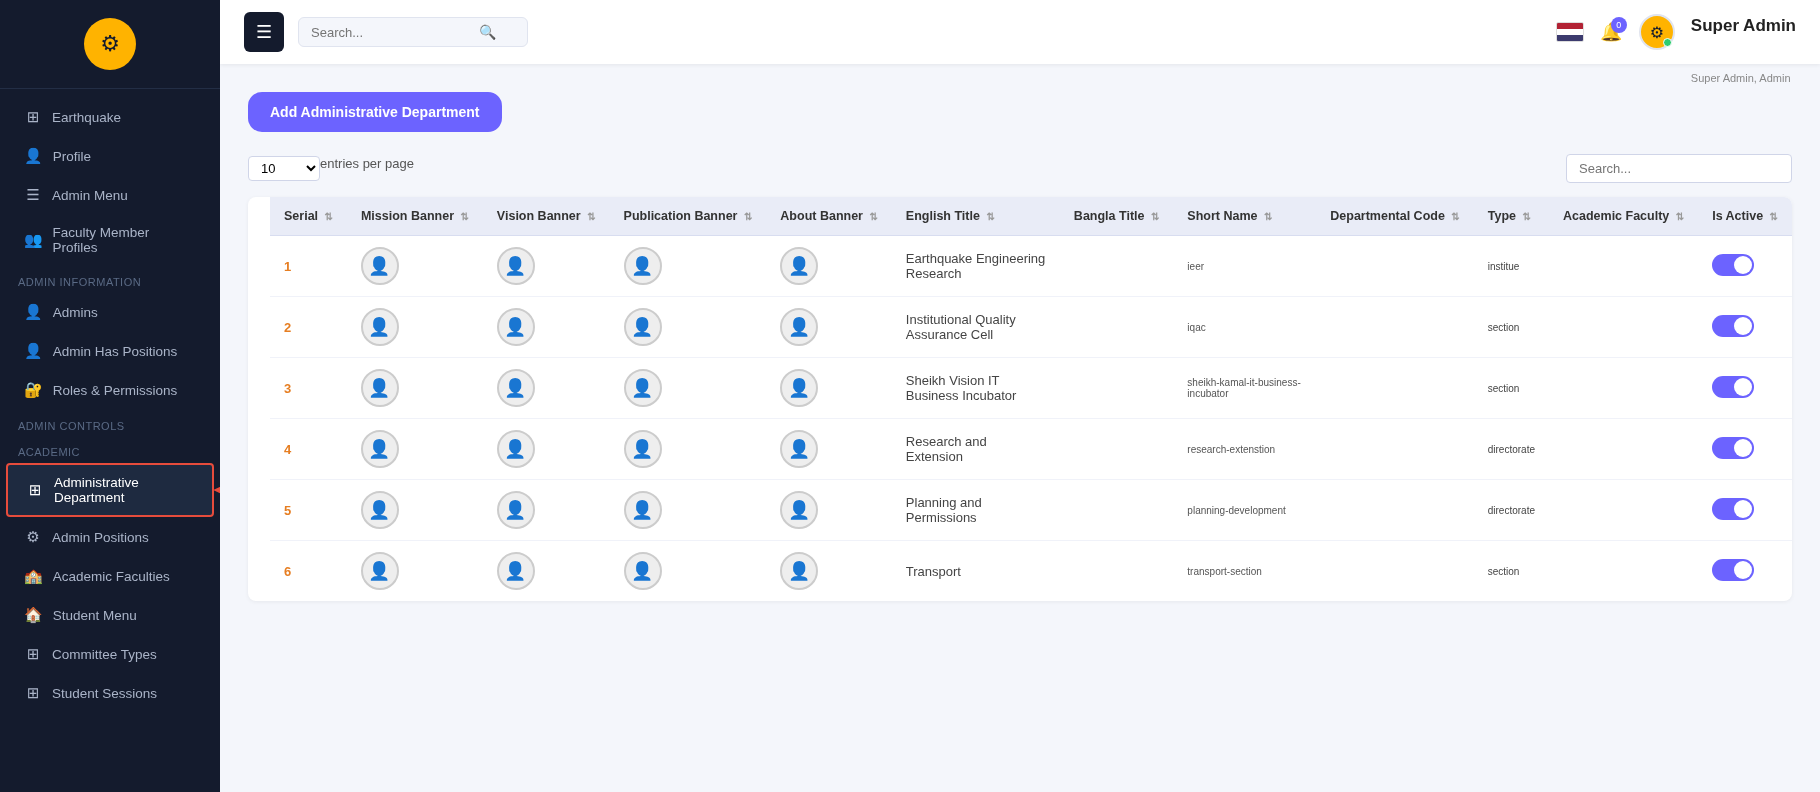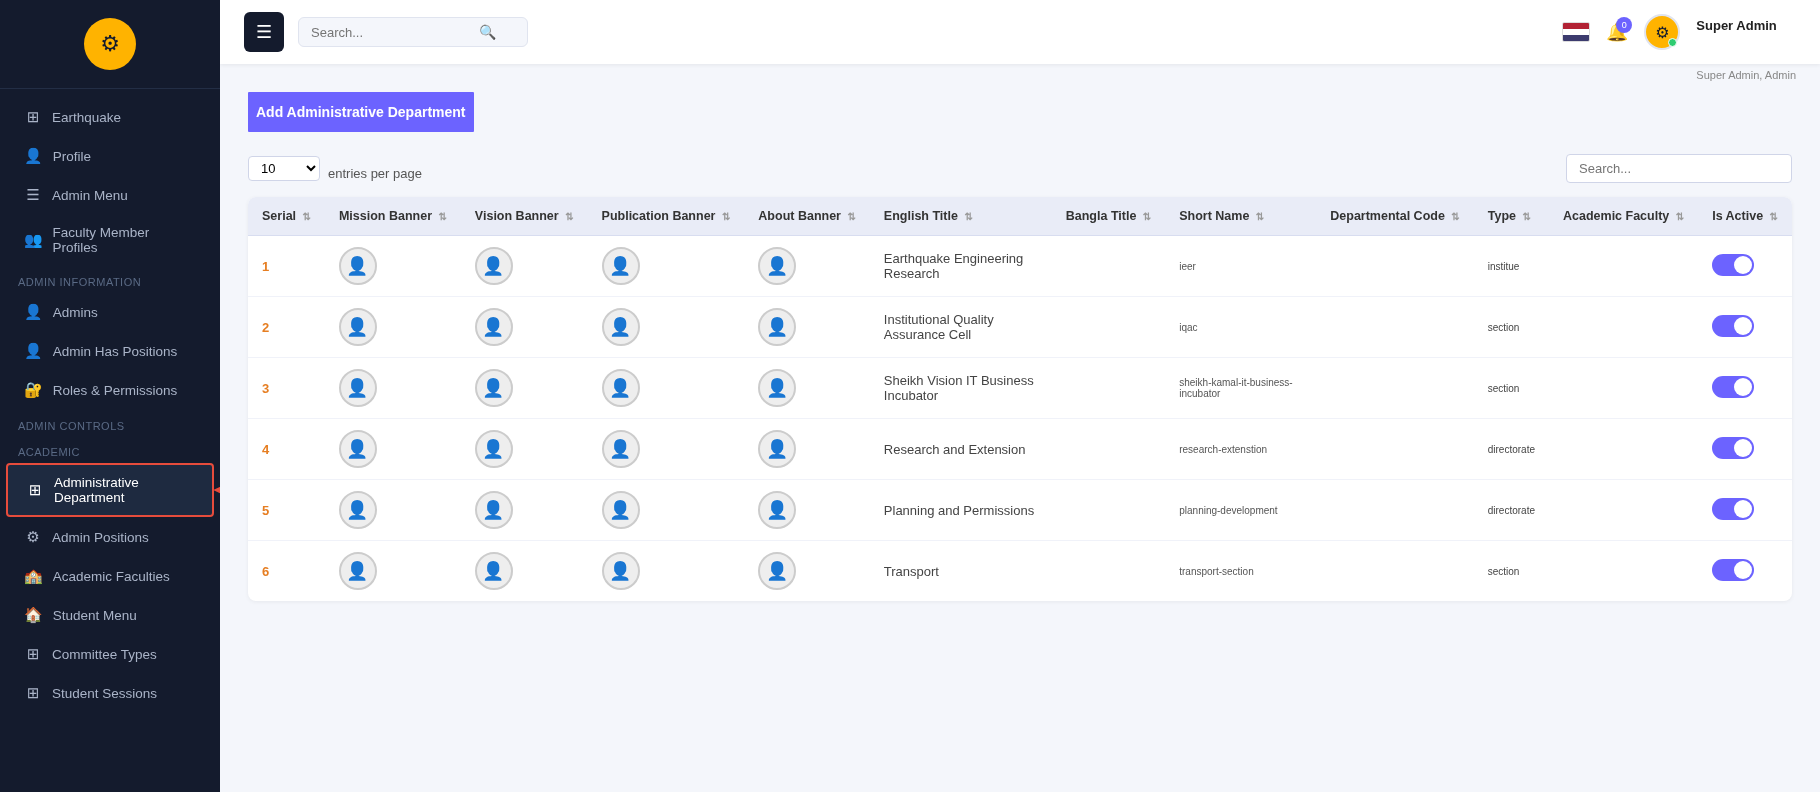--- a/index.html
+++ b/index.html
@@ -148,56 +148,56 @@
     }
     .user-status-dot {
       position: absolute;
       bottom: 1px; right: 1px;
       width: 9px; height: 9px;
       background: #2ecc71;
       border-radius: 50%;
       border: 1px solid #fff;
     }
     .user-info { display: flex; flex-direction: column; }
-    .user-name { font-size: 13px; font-weight: 600; color: #222; margin-top: 35px; }
+    .user-name { font-size: 17px; font-weight: 600; color: #222; margin-top: 35px; }
     .user-role { font-size: 11px; color: #888; margin-top: 36px; }
 
     
     .content {
       flex: 1;
       padding: 28px 28px 16px;
       overflow-y: auto;
     }
 
     
     .page-header {
       display: flex; align-items: flex-start; justify-content: space-between;
       margin-bottom: 22px;
     }
     .page-title { font-size: 22px; font-weight: 700; color: #222; }
     .page-subtitle { font-size: 13px; color: #888; margin-top: 3px; }
     .add-btn {
       background: #6c63ff;
       color: #fff;
       border: none;
-      border-radius: 1px;
-      padding: 12px 8px;
+      border-radius: 14px;
+      padding: 12px 22px;
       font-size: 14px;
       font-weight: 600;
       cursor: pointer;
       white-space: nowrap;
     }
 
     
     .table-controls {
       display: flex; align-items: center; justify-content: space-between;
       margin-bottom: 14px;
     }
     .entries-select {
-      display: flex; align-items: flex-end; gap: 8px; font-size: 13px; color: #555;
+      display: flex; align-items: flex-start; font-size: 13px; color: #555;
     }
     .entries-select select {
       border: 1px solid #d0d5e8;
       border-radius: 4px;
       padding: 3px 20px 3px 8px;
       font-size: 13px;
       background: #fff;
       cursor: pointer;
     }
     .table-search {
@@ -212,20 +212,21 @@
       border: none; outline: none; font-size: 13px; color: #888;
       width: 200px;
     }
 
     
     .table-wrap {
       background: #fff;
       border-radius: 8px;
       box-shadow: 0 1px 4px rgba(0,0,0,0.06);
       overflow-x: auto;
+      padding-left: 22px;
     }
     table {
       width: 100%;
       border-collapse: collapse;
       font-size: 13px;
     }
     thead tr {
       background: #e9ecf7;
     }
     thead th {

